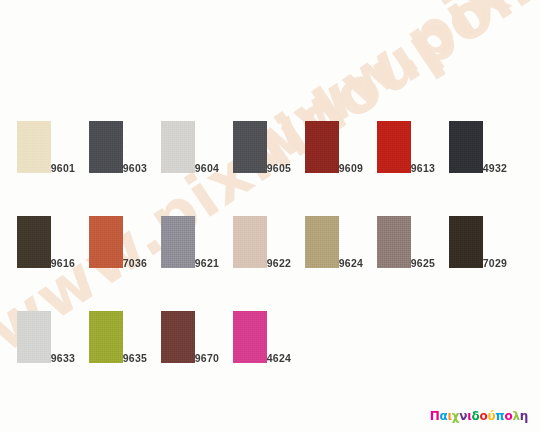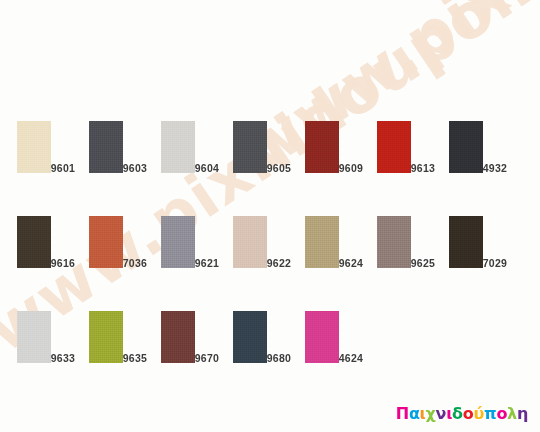--- a/index.html
+++ b/index.html
@@ -97,21 +97,21 @@
     letter-spacing: 0.2px;
     line-height: 1;
   }
 
   
   .logo {
     position: absolute;
     right: 12px;
     bottom: 10px;
     font-family: "DejaVu Sans", sans-serif;
-    font-size: 16px;
+    font-size: 12px;
     font-weight: 700;
     letter-spacing: -0.3px;
     white-space: nowrap;
     line-height: 1;
   }
   .logo span { display: inline-block; }
 </style>
 </head>
 <body>
 
@@ -190,24 +190,20 @@
         </div>
         <div class="cell">
           <div class="swatch" style="background: rgb(154, 168, 49);"></div>
           <div class="swatch-label">9635</div>
         </div>
         <div class="cell">
           <div class="swatch" style="background: rgb(110, 60, 54);"></div>
           <div class="swatch-label">9670</div>
         </div>
         <div class="cell">
-          <div class="swatch" style="background: rgb(51, 64, 76);"></div>
-          <div class="swatch-label">9680</div>
-        </div>
-        <div class="cell">
           <div class="swatch" style="background: rgb(214, 59, 140);"></div>
           <div class="swatch-label">4624</div>
         </div>
       </div>
     </div>
 
   <div class="logo" id="brand-logo"><span style="color: rgb(236, 0, 140);">Π</span><span style="color: rgb(0, 163, 224);">α</span><span style="color: rgb(247, 148, 30);">ι</span><span style="color: rgb(141, 198, 63);">χ</span><span style="color: rgb(102, 45, 145);">ν</span><span style="color: rgb(236, 0, 140);">ι</span><span style="color: rgb(0, 166, 81);">δ</span><span style="color: rgb(237, 28, 36);">ο</span><span style="color: rgb(253, 185, 19);">ύ</span><span style="color: rgb(0, 163, 224);">π</span><span style="color: rgb(236, 0, 140);">ο</span><span style="color: rgb(141, 198, 63);">λ</span><span style="color: rgb(102, 45, 145);">η</span></div>
 
 </div>
 

